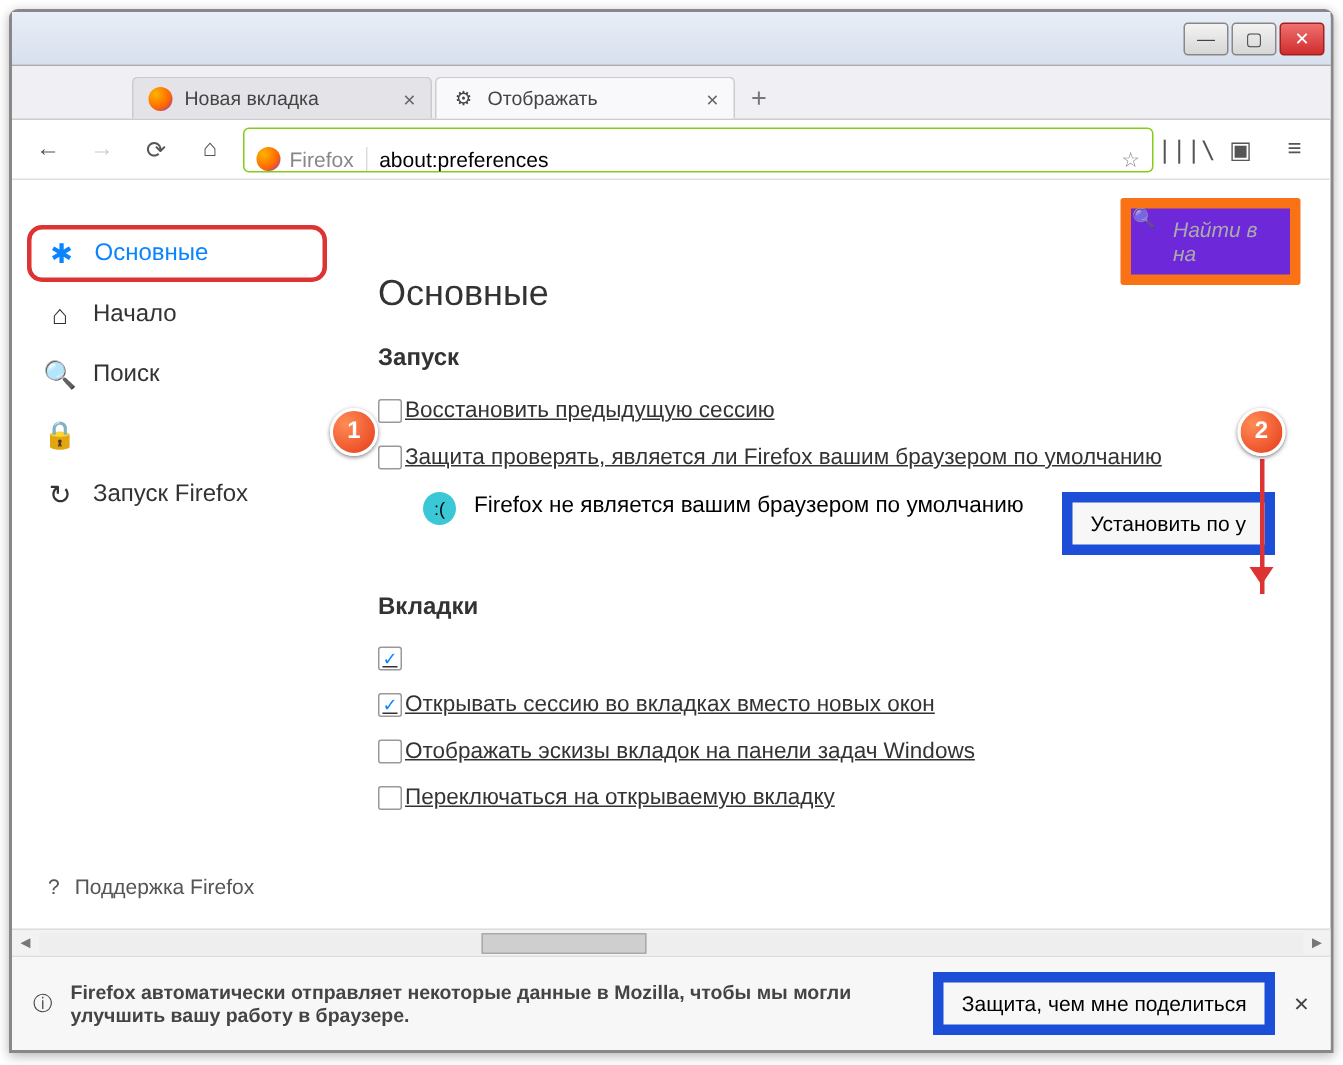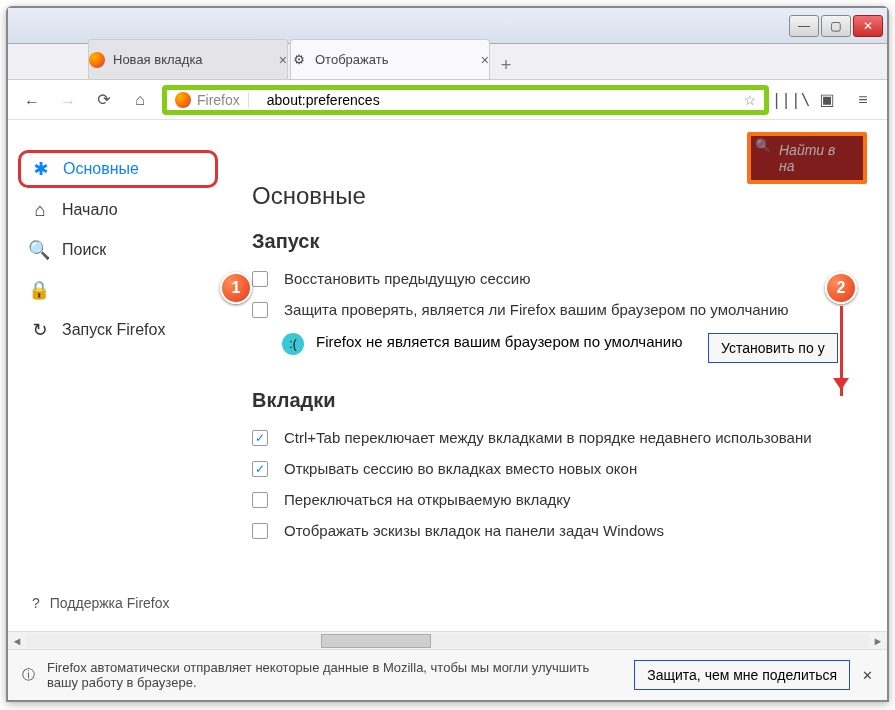--- a/index.html
+++ b/index.html
@@ -2,54 +2,54 @@
 <html><head>
 <meta charset="utf-8">
 <style>
 * { box-sizing: border-box; margin: 0; padding: 0; font-family: "Segoe UI", Arial, sans-serif; }
 body { background: #fff; width: 895px; height: 710px; overflow: hidden; }
 .chrome { border: 2px solid #888; border-radius: 6px 6px 0 0; margin: 6px; height: 696px; background: #fff; display: flex; flex-direction: column; box-shadow: 0 2px 8px rgba(0,0,0,0.3); }
 .titlebar { height: 36px; background: linear-gradient(#e8eef7,#d8e0ee); display: flex; justify-content: flex-end; align-items: center; padding: 3px 4px; border-bottom: 1px solid #aaa; gap: 2px; }
 .winbtn { width: 30px; height: 22px; border: 1px solid #888; background: linear-gradient(#f3f3f3,#d6d6d6); display: flex; align-items: center; justify-content: center; font-size: 12px; border-radius: 3px; color: #444; }
 .winbtn.close { background: linear-gradient(#f07070,#cf2d2d); color: #fff; border-color: #a02020; }
 .tabstrip { height: 36px; background: #f0f0f4; display: flex; align-items: flex-end; padding-left: 80px; border-bottom: 1px solid #ccc; }
-.tab { height: 40px; width: 200px; background: #f9f9fb; border: 1px solid #ccc; border-bottom: none; display: flex; align-items: center; gap: 8px; padding: 0 0; font-size: 13px; color: #444; position: relative; border-radius: 4px 4px 0 0; margin-right: 2px; }
+.tab { height: 28px; width: 200px; background: #f9f9fb; border: 1px solid #ccc; border-bottom: none; display: flex; align-items: center; gap: 8px; padding: 0 10px; font-size: 13px; color: #444; position: relative; border-radius: 4px 4px 0 0; margin-right: 2px; }
 .tab.inactive { background: #e4e4e8; }
 .tab .fav { width: 16px; height: 16px; display: flex; align-items: center; justify-content: center; }
 .tab .x { margin-left: auto; font-size: 14px; color: #666; }
 .fox { width: 16px; height: 16px; border-radius: 50%; background: radial-gradient(circle at 30% 30%, #ffb400, #ff6600 60%, #7d2fe8); }
 .newtab { width: 28px; height: 28px; display: flex; align-items: center; justify-content: center; font-size: 18px; color: #777; }
 .navbar { height: 40px; display: flex; align-items: center; padding: 0 10px; gap: 8px; border-bottom: 1px solid #e0e0e0; }
 .navbtn { width: 28px; height: 28px; display: flex; align-items: center; justify-content: center; color: #555; font-size: 16px; }
 .navbtn.disabled { color: #ccc; }
-.urlbar { flex: 1; display: flex; align-items: center; border: 5px solid #84cc16; border-radius: 4px; height: 30px; padding: 0 8px; gap: 18px; font-size: 14px; }
+.urlbar { flex: 1; display: flex; align-items: flex-end; border: 1px solid #84cc16; border-radius: 4px; height: 30px; padding: 0 8px; gap: 8px; font-size: 14px; }
 .urlbar .brand { color: #888; font-size: 14px; border-right: 1px solid #ddd; padding-right: 8px; display: flex; align-items: center; gap: 6px; }
 .urlbar .star { margin-left: auto; color: #888; }
 .content { flex: 1; display: flex; overflow: hidden; position: relative; }
 .sidebar { width: 220px; padding: 30px 10px 10px 10px; display: flex; flex-direction: column; gap: 4px; }
 .side-item { display: flex; align-items: center; gap: 12px; padding: 8px 12px; font-size: 16px; color: #333; border-radius: 4px; }
 .side-item.active { color: #0a84ff; border: 3px solid #d33; border-radius: 10px; padding: 6px 10px; }
 .side-icon { width: 20px; height: 20px; display: flex; align-items: center; justify-content: center; font-size: 18px; }
 .gear { color: #0a84ff; }
 .support { margin-top: auto; display: flex; align-items: center; gap: 10px; padding: 10px 14px; font-size: 14px; color: #555; }
 .main { flex: 1; padding: 14px 0 0 24px; overflow: hidden; position: relative; }
 .searchwrap { position: absolute; top: 12px; right: 20px; }
-.searchbox { border: 4px solid #f97316; padding: 6px 10px 6px 28px; font-size: 14px; width: 120px; color: #aaa; font-style: italic; border-radius: 2px; background: #7f1d1d; }
+.searchbox { border: 7px solid #f97316; padding: 6px 10px 6px 28px; font-size: 14px; width: 120px; color: #aaa; font-style: italic; border-radius: 2px; background: #6d28d9; }
 .searchwrap::before { content: "🔍"; position: absolute; left: 8px; top: 6px; font-size: 13px; opacity: .6; }
 h1 { font-size: 24px; font-weight: 400; color: #333; margin: 48px 0 20px 0; }
-h2 { font-size: 20px; font-weight: 700; margin: 12px 0 10px 0; color: #333; }
-.row { display: flex; align-items: center; gap: 16px; padding: 7px 0; font-size: 15px; color: #333; }
+h2 { font-size: 16px; font-weight: 700; margin: 12px 0 10px 0; color: #333; }
+.row { display: flex; align-items: center; gap: 2px; padding: 7px 0; font-size: 15px; color: #333; text-decoration: underline; }
 .cb { width: 16px; height: 16px; border: 1px solid #999; border-radius: 2px; display: flex; align-items: center; justify-content: center; font-size: 12px; color: #0a84ff; background: #fff; }
 .cb.checked::after { content: "✓"; }
 .default-row { display: flex; align-items: flex-start; gap: 12px; padding: 8px 0 14px 30px; }
 .sad { width: 22px; height: 22px; border-radius: 50%; background: #3ac7d6; display: flex; align-items: center; justify-content: center; font-size: 12px; }
 .default-text { font-size: 15px; font-weight: 400; width: 380px; }
-.btn { border: 1px solid #1d4ed8; background: #f7f7f7; padding: 6px 12px; font-size: 14px; white-space: nowrap; }
+.btn { border: 7px solid #1d4ed8; background: #f7f7f7; padding: 6px 12px; font-size: 14px; white-space: nowrap; }
 .notif { border-top: 1px solid #ddd; background: #f7f7f7; padding: 10px 14px; display: flex; align-items: center; gap: 12px; font-size: 13px; color: #444; }
-.notif .msg { flex: 1; }
+.notif .msg { flex: 1; font-weight: bold; }
 .hscroll { height: 18px; border-top: 1px solid #ddd; background: #f2f2f2; display: flex; align-items: center; }
 .hs-btn { width: 18px; text-align: center; color: #777; font-size: 11px; }
 .hs-track { flex: 1; height: 14px; background: #eee; position: relative; }
 .hs-thumb { position: absolute; left: 35%; width: 110px; height: 14px; background: #cfcfcf; border: 1px solid #aaa; }
 .badge { position: absolute; width: 32px; height: 32px; border-radius: 50%; background: radial-gradient(circle at 30% 30%, #ff8c56, #e53b1a); border: 2px solid #fff; box-shadow: 0 1px 3px rgba(0,0,0,0.5); display: flex; align-items: center; justify-content: center; color: #fff; font-weight: 700; font-size: 16px; z-index: 10; }
 .badge.b1 { top: 152px; left: 212px; }
 .badge.b2 { top: 152px; right: 30px; }
 .arrow2 { position: absolute; top: 186px; right: 44px; width: 3px; height: 90px; background: #d33; z-index: 9; }
 .arrow2::after { content: ""; position: absolute; bottom: -2px; left: -7px; border: 8px solid transparent; border-top: 12px solid #d33; }
 </style>
@@ -146,33 +146,32 @@
       </div>
       <div class="default-row">
         <span class="sad">:(</span>
         <span class="default-text">Firefox не является вашим браузером по умолчанию</span>
         <button class="btn">Установить по у</button>
       </div>
 
       <h2>Вкладки</h2>
       <div class="row">
         <span class="cb checked"></span>
-        <span>Ctrl+Tab переключает между вкладками в порядке недавнего использовани</span>
       </div>
       <div class="row">
         <span class="cb checked"></span>
         <span>Открывать сессию во вкладках вместо новых окон</span>
       </div>
       <div class="row">
         <span class="cb"></span>
-        <span>Переключаться на открываемую вкладку</span>
+        <span>Отображать эскизы вкладок на панели задач Windows</span>
       </div>
       <div class="row">
         <span class="cb"></span>
-        <span>Отображать эскизы вкладок на панели задач Windows</span>
+        <span>Переключаться на открываемую вкладку</span>
       </div>
     </div>
   </div>
 
   <div class="hscroll">
     <div class="hs-btn">◄</div>
     <div class="hs-track">
         <div class="hs-thumb"></div>
       </div>
     <div class="hs-btn">►</div>

